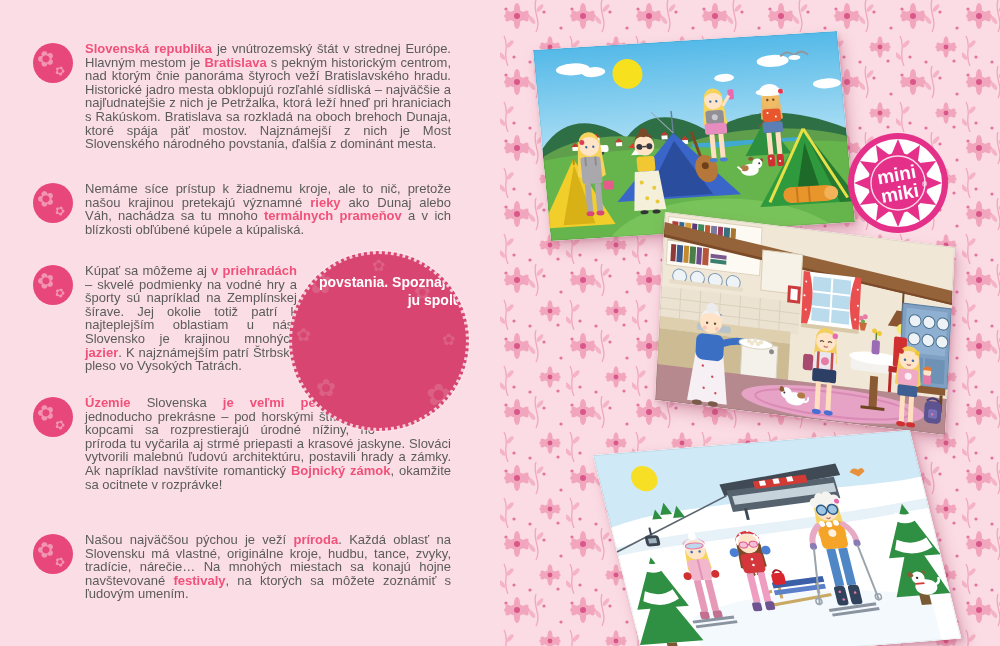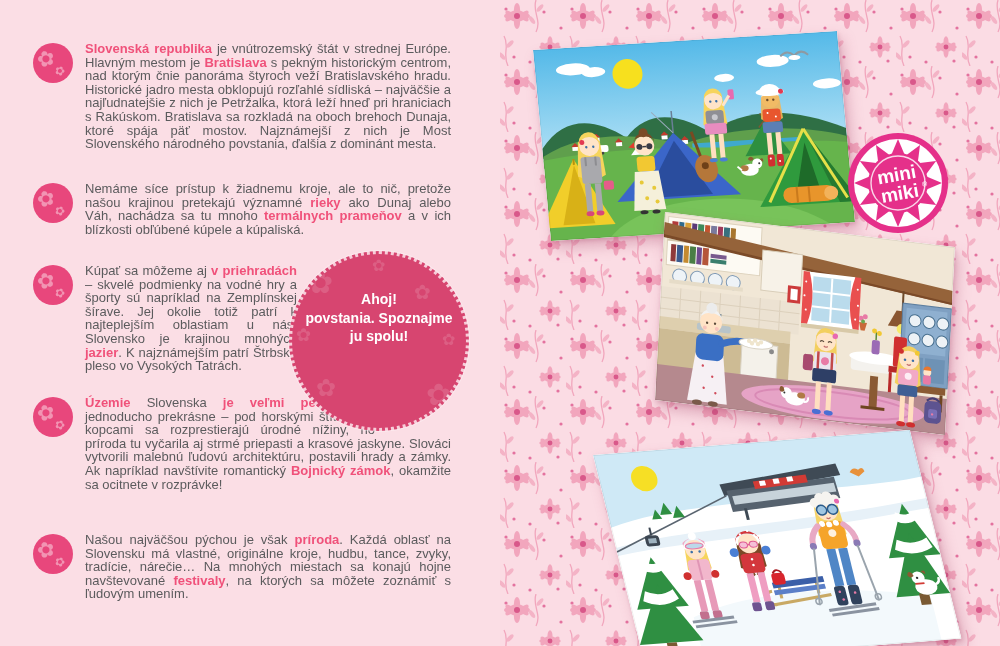--- a/index.html
+++ b/index.html
@@ -14,21 +14,21 @@
           background:#e8477c;overflow:hidden;}
   .bullet i{position:absolute;font-style:normal;color:rgba(255,255,255,.42);line-height:1;}
   .bullet i:nth-child(1){font-size:21px;left:4px;top:5px;transform:rotate(-18deg);}
   .bullet i:nth-child(2){font-size:12px;left:22px;top:22px;transform:rotate(22deg);}
   .spacer-a{float:right;width:88px;height:15px;}
   .spacer-b{float:right;clear:right;width:76px;height:15px;}
   
   .bubble{position:absolute;left:289px;top:251px;width:180px;height:180px;border-radius:50%;
           background:#d74570;border:3px dotted #f7cdd9;box-sizing:border-box;
           box-shadow:0 0 0 1px rgba(255,255,255,.35);overflow:hidden;}
-  .bubble-text{position:relative;margin-top:36px;text-align:center;color:#fff;
+  .bubble-text{position:relative;text-align:right;color:#fff;
                font-weight:bold;font-size:14px;line-height:18.5px;z-index:2;}
   .bfl{position:absolute;color:rgba(255,255,255,.14);font-style:normal;line-height:1;z-index:1;}
   
   .right-page{position:absolute;left:500px;top:0;width:500px;height:646px;background:#fbdce4;}
   .pattern-bg{position:absolute;left:0;top:0;}
   .card{position:absolute;left:0;top:0;transform-origin:0 0;
         box-shadow:4px 8px 14px rgba(171,77,112,.35),1px 2px 4px rgba(171,77,112,.25);
         background:#fff;}
   .card svg{display:block;}
   .card-camping{width:305px;height:193px;transform:matrix(0.9967,-0.0623,0.0933,0.9896,33,50);}
@@ -68,21 +68,21 @@
     <div class="para" style="left:85px;top:396px;width:366px">
       <span class="spacer-a"></span>
       <span class="spacer-b"></span>
       <span><span class="hl">Územie</span><span> Slovenska </span><span class="hl">je veľmi pestré</span><span> a jednoducho prekrásne – pod horskými štítmi a kopcami sa rozprestierajú úrodné nížiny, no príroda tu vyčarila aj strmé priepasti a krasové jaskyne. Slováci vytvorili malebnú ľudovú architektúru, postavili hrady a zámky. Ak napríklad navštívite romantický </span><span class="hl">Bojnický zámok</span><span>, okamžite sa ocitnete v rozprávke!</span></span>
     </div>
 
     <span class="bullet" style="top:534px">
         <i>✿</i>
         <i>✿</i>
       </span>
-    <div class="para" style="left:85px;top:533px;width:366px"><span>Našou najväčšou pýchou je však </span><span class="hl">príroda</span><span>. Každá oblasť na Slovensku má vlastné, originálne kroje, hudbu, tance, zvyky, tradície, nárečie… Na mnohých miestach sa konajú hojne navštevované </span><span class="hl">festivaly</span><span>, na ktorých sa môžete zoznámiť s ľudovým umením.</span></div>
+    <div class="para" style="left:85px;top:533px;width:366px"><span>Našou najväčšou pýchou je veží </span><span class="hl">príroda</span><span>. Každá oblasť na Slovensku má vlastné, originálne kroje, hudbu, tance, zvyky, tradície, nárečie… Na mnohých miestach sa konajú hojne navštevované </span><span class="hl">festivaly</span><span>, na ktorých sa môžete zoznámiť s ľudovým umením.</span></div>
 
     <div class="bubble">
       <i class="bfl" style="left:16px;top:14px;font-size:30px">✿</i>
       <i class="bfl" style="left:122px;top:28px;font-size:20px">✿</i>
       <i class="bfl" style="left:24px;top:122px;font-size:24px">✿</i>
       <i class="bfl" style="left:134px;top:126px;font-size:30px">✿</i>
       <i class="bfl" style="left:80px;top:4px;font-size:16px">✿</i>
       <i class="bfl" style="left:4px;top:72px;font-size:18px">✿</i>
       <i class="bfl" style="left:150px;top:78px;font-size:16px">✿</i>
       <div class="bubble-text">

